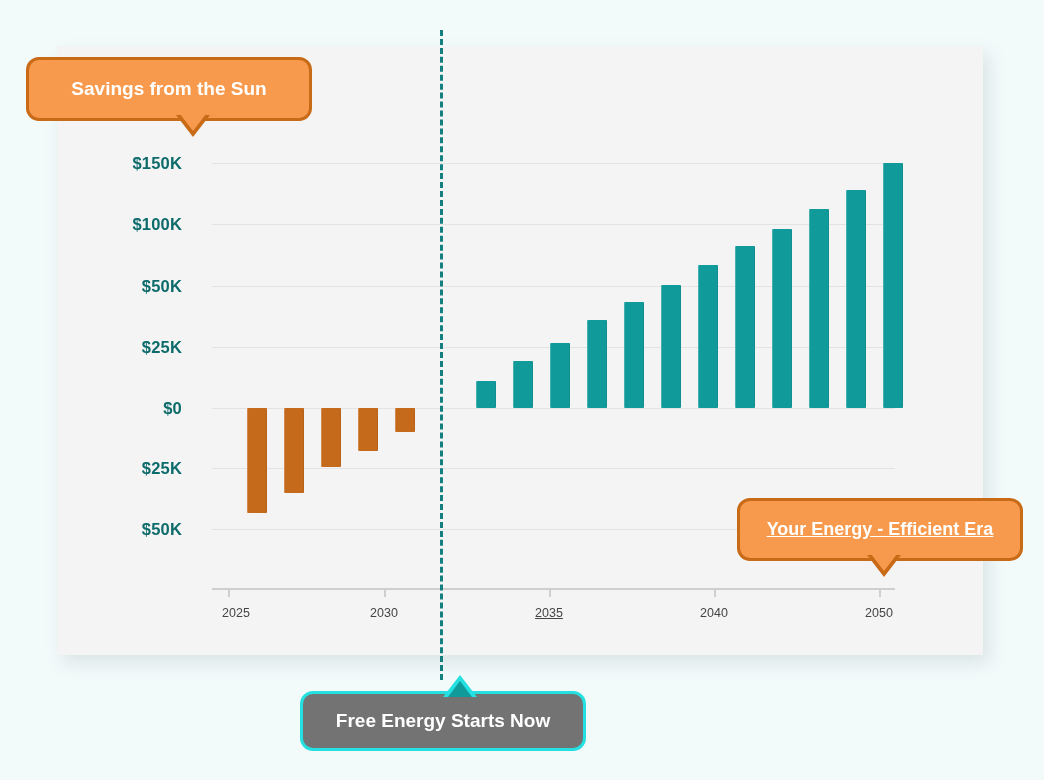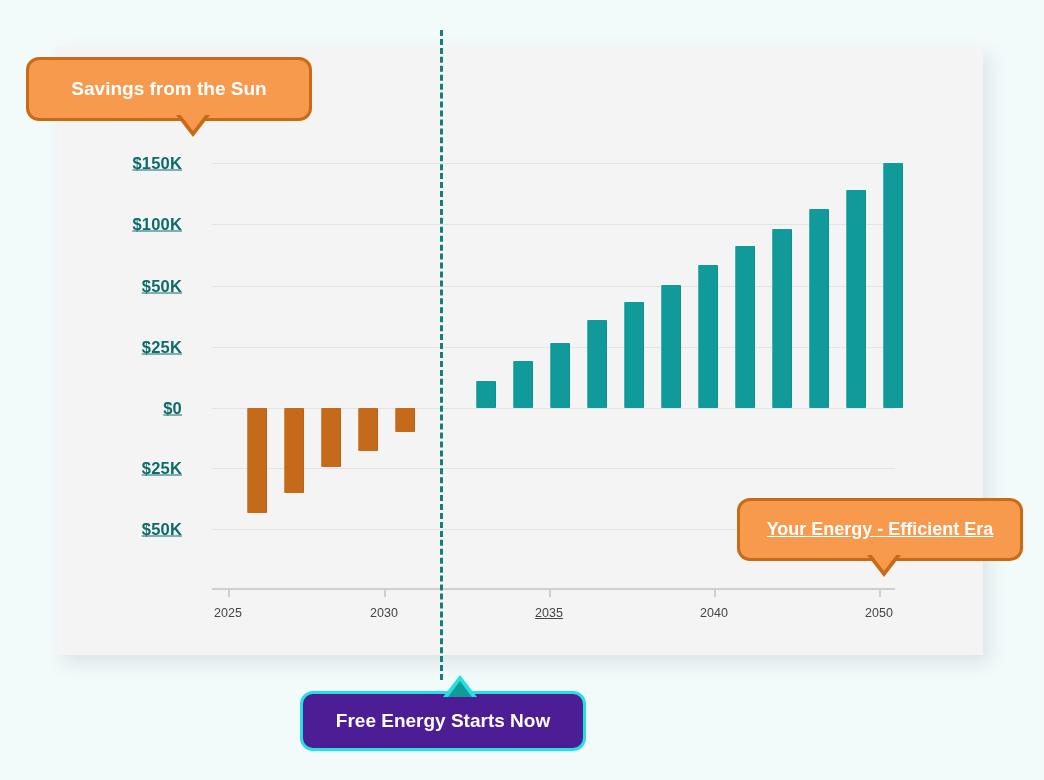--- a/index.html
+++ b/index.html
@@ -26,21 +26,20 @@
   }
   .gridline{
     position:absolute;left:212px;width:683px;height:1px;
     background:#e3e3e3;
   }
   .ytick-label{
     position:absolute;right:0;width:120px;text-align:right;
     color:#0d6b6b;font-size:16.5px;font-weight:700;
     letter-spacing:.2px;
     transform:translateY(-50%);
-    text-decoration:underline;
   }
 
   .axis-line{
     position:absolute;left:212px;top:588px;width:683px;height:1.5px;
     background:#cfcfcf;
   }
   .xtick{
     position:absolute;top:588px;width:1.5px;height:9px;background:#cfcfcf;
   }
   .xtick-label{
@@ -63,21 +62,21 @@
     position:relative;
     display:flex;align-items:center;justify-content:center;
     border-radius:13px;
     font-weight:700;
     white-space:nowrap;
   }
   .callout.orange .bubble{
     background:#f79a4e;border:3px solid #c96a17;color:#ffffff;
   }
   .callout.teal .bubble{
-    background:#4c1d95;border:3px solid #25e0e0;color:#ffffff;
+    background:#737373;border:3px solid #25e0e0;color:#ffffff;
   }
   
   .ptr-down{
     position:absolute;top:100%;margin-top:-3px;
     width:0;height:0;
     border-left:17px solid transparent;
     border-right:17px solid transparent;
     border-top:22px solid #c96a17;
   }
   .ptr-down::after{
@@ -132,21 +131,21 @@
       <div class="gridline" style="top: 347px;"></div>
       <div class="ytick-label" style="top: 347px; left: 62px; position: absolute; right: auto;">$25K</div>
       <div class="gridline" style="top: 408px;"></div>
       <div class="ytick-label" style="top: 408px; left: 62px; position: absolute; right: auto;">$0</div>
       <div class="gridline" style="top: 468px;"></div>
       <div class="ytick-label" style="top: 468px; left: 62px; position: absolute; right: auto;">$25K</div>
       <div class="gridline" style="top: 529px;"></div>
       <div class="ytick-label" style="top: 529px; left: 62px; position: absolute; right: auto;">$50K</div>
       <div class="axis-line"></div>
       <div class="xtick" style="left: 228px;"></div>
-      <div class="xtick-label" style="left: 228px;">2025</div>
+      <div class="xtick-label" style="left: 236px;">2025</div>
       <div class="xtick" style="left: 384px;"></div>
       <div class="xtick-label" style="left: 384px;">2030</div>
       <div class="xtick" style="left: 549px;"></div>
       <div class="xtick-label" style="left: 549px; text-decoration: underline;">2035</div>
       <div class="xtick" style="left: 714px;"></div>
       <div class="xtick-label" style="left: 714px;">2040</div>
       <div class="xtick" style="left: 879px;"></div>
       <div class="xtick-label" style="left: 879px;">2050</div>
       <div class="bar neg" style="left: 247px; top: 408px; width: 20px; height: 105px;"></div>
       <div class="bar neg" style="left: 284px; top: 408px; width: 20px; height: 85px;"></div>

